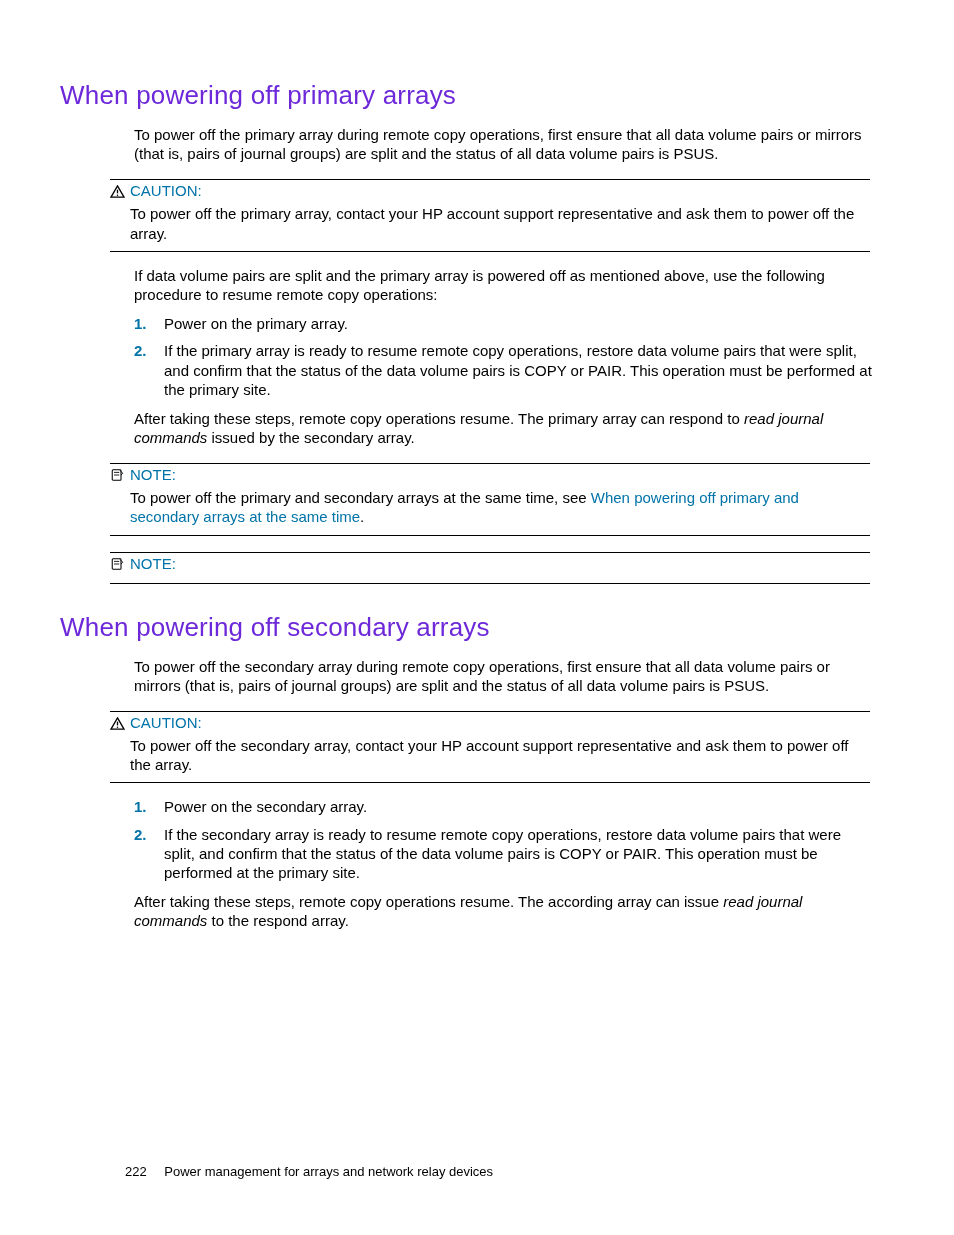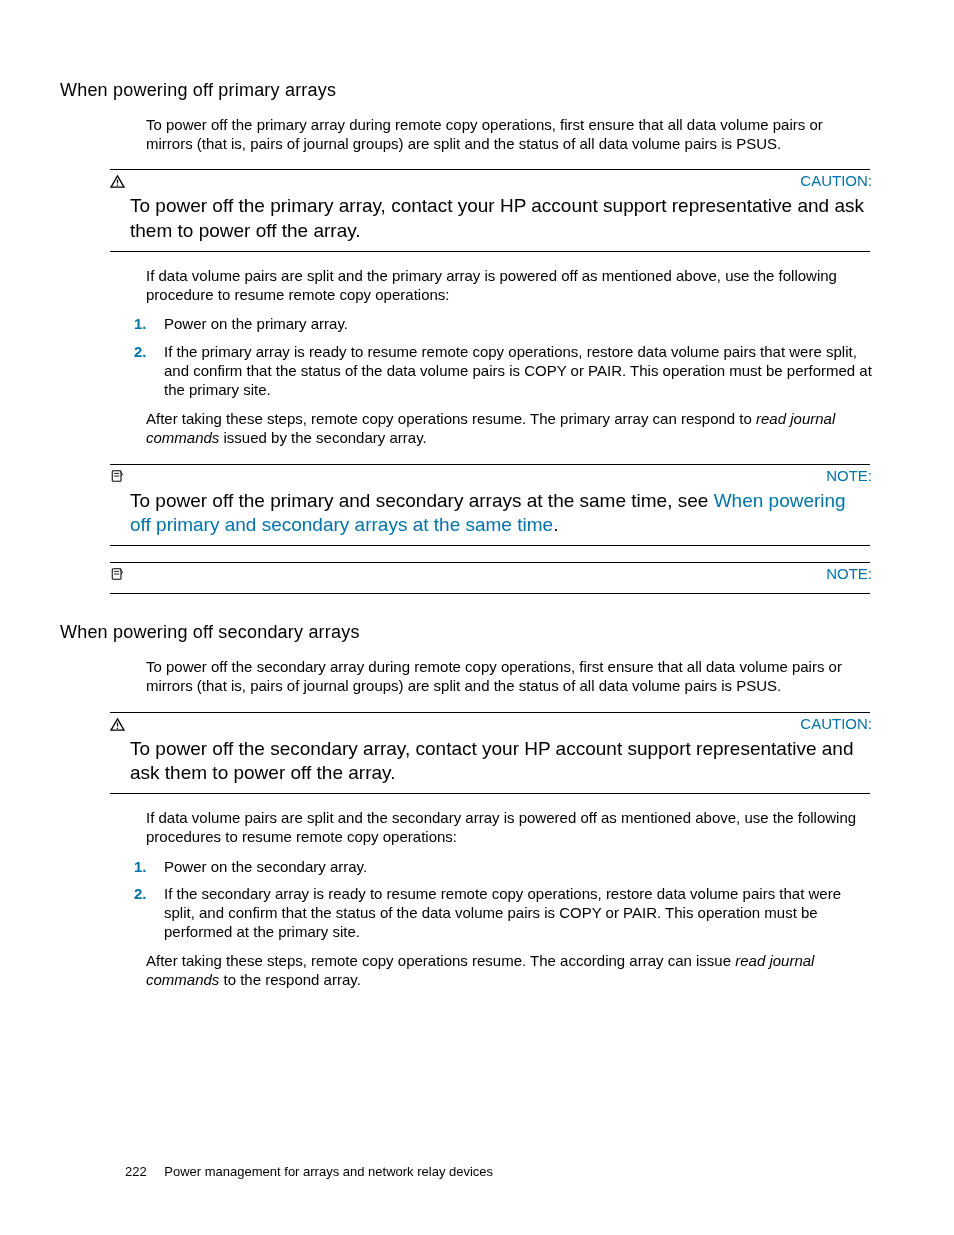--- a/index.html
+++ b/index.html
@@ -11,69 +11,68 @@
     color: #000;
     width: 954px;
   }
   .page {
     padding: 80px 82px 60px 60px;
     box-sizing: border-box;
     min-height: 1235px;
     position: relative;
   }
   h2.section-heading {
-    font-size: 18px;
-    font-weight: 300;
-    color: #000000;
+    font-size: 26px;
+    font-weight: 300;
+    color: #6d28d9;
     margin: 0 0 14px 0;
     letter-spacing: 0.2px;
   }
   .body-indent {
     margin-left: 70px;
   }
   p {
     font-size: 15px;
     line-height: 1.28;
-    margin: 0 0 10px 16px;
+    margin: 0 0 10px 4px;
     font-weight: 300;
   }
   .admon {
     margin-left: 50px;
     margin-top: 16px;
     margin-bottom: 14px;
   }
   .admon hr {
     border: 0;
     border-top: 1px solid #000;
     margin: 0 0 2px 0;
     width: 760px;
   }
   .admon hr.bottom {
     margin-top: 8px;
   }
   .admon-head {
     display: flex;
     align-items: flex-start;
     margin-bottom: 2px;
-    justify-content: space-between;
   }
   .admon-icon {
     width: 15px;
     flex: 0 0 15px;
     margin-right: 5px;
     margin-top: 2px;
   }
   .admon-label {
     color: #0073a8;
     font-weight: 500;
     font-size: 15px;
   }
   .admon-body {
     margin-left: 20px;
-    font-size: 19px;
+    font-size: 15px;
     line-height: 1.28;
     max-width: 740px;
   }
   .link {
     color: #0073a8;
   }
   ol.steps {
     margin: 6px 0 10px 0;
     padding-left: 26px;
     list-style: none;
@@ -196,21 +195,20 @@
             <circle cx="8" cy="11" r="0.8" fill="#000"></circle>
           </svg>
       </span>
       <span class="admon-label">CAUTION:</span>
     </div>
     <div class="admon-body">To power off the secondary array, contact your HP account support representative and ask them to power off the array.</div>
     <hr class="bottom">
   </div>
 
   <div class="body-indent">
-    <p>If data volume pairs are split and the secondary array is powered off as mentioned above, use the following procedures to resume remote copy operations:</p>
     <ol class="steps">
       <li>Power on the secondary array.</li>
       <li>If the secondary array is ready to resume remote copy operations, restore data volume pairs that were split, and confirm that the status of the data volume pairs is COPY or PAIR. This operation must be performed at the primary site.</li>
     </ol>
     <p>
       <span>After taking these steps, remote copy operations resume. The according array can issue </span><span class="italic">read journal commands</span><span> to the respond array.</span>
     </p>
   </div>
 
   <div class="footer">

